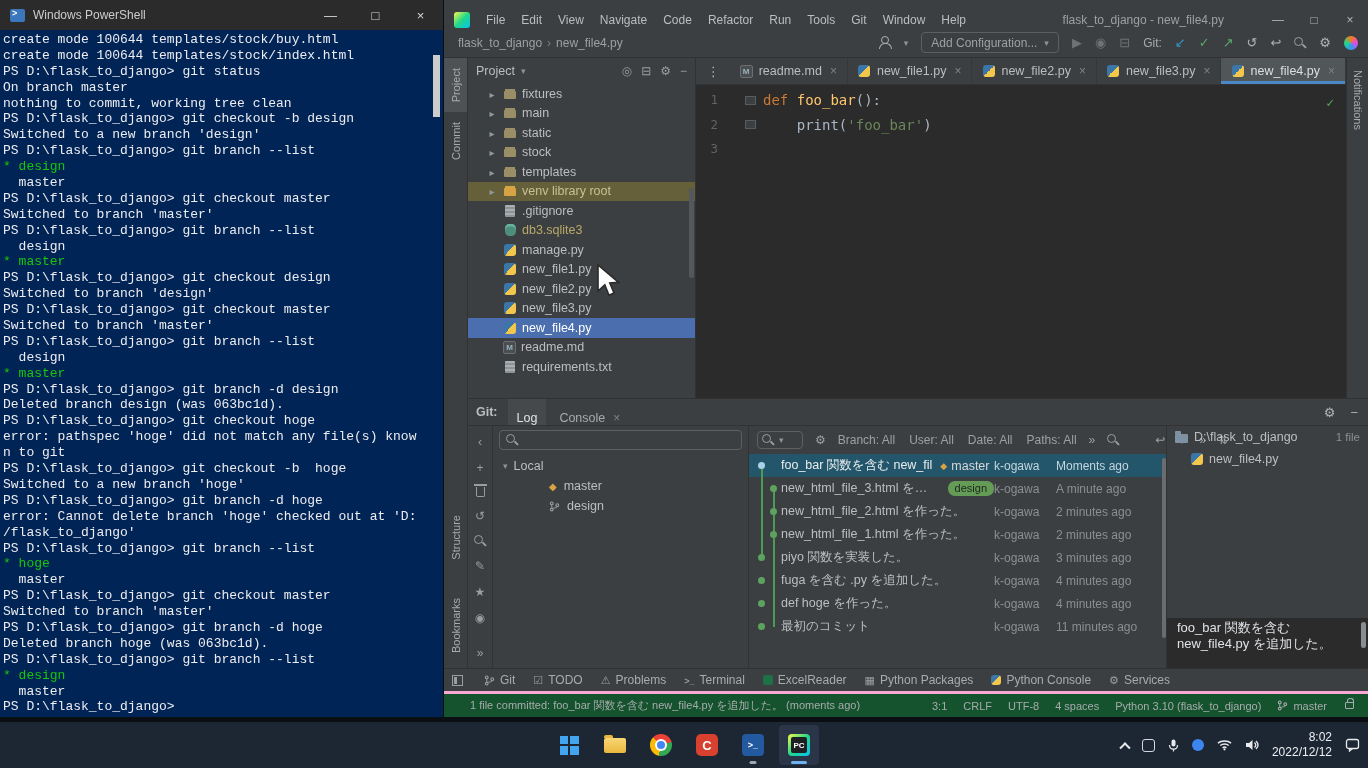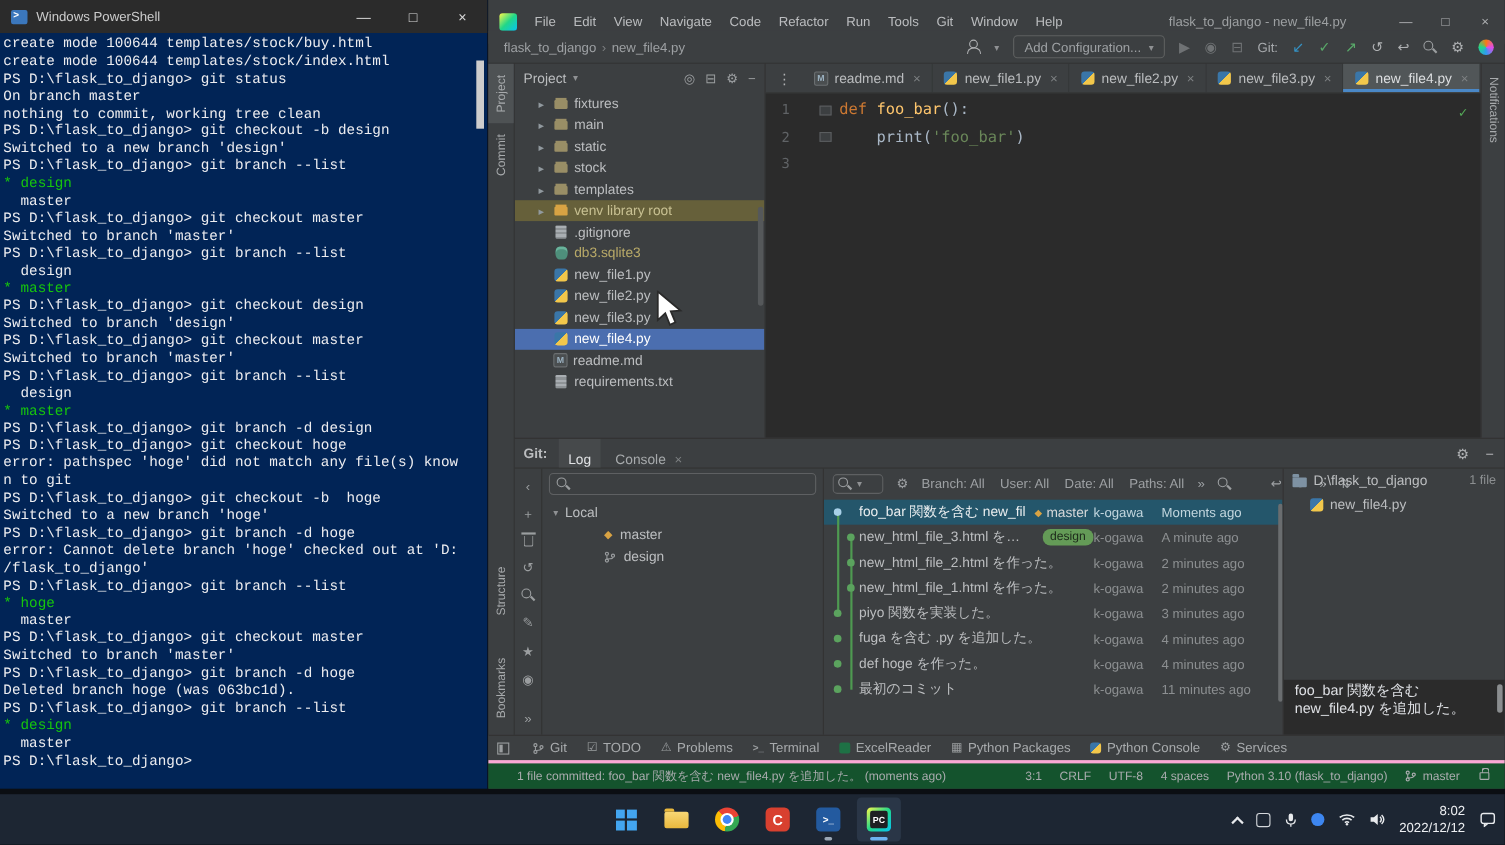--- a/index.html
+++ b/index.html
@@ -315,20 +315,21 @@
         <div class="ps-line">Switched to branch 'master'</div>
 
         <div class="ps-line">PS D:\flask_to_django&gt; git branch --list</div>
 
         <div class="ps-line">  design</div>
 
         <div class="ps-line" data-color="green">* master</div>
 
         <div class="ps-line">PS D:\flask_to_django&gt; git branch -d design</div>
 
+        <div class="ps-line">Deleted branch design (was 063bc1d).</div>
 
         <div class="ps-line">PS D:\flask_to_django&gt; git checkout hoge</div>
 
         <div class="ps-line">error: pathspec 'hoge' did not match any file(s) know</div>
 
         <div class="ps-line">n to git</div>
 
         <div class="ps-line">PS D:\flask_to_django&gt; git checkout -b  hoge</div>
 
         <div class="ps-line">Switched to a new branch 'hoge'</div>
@@ -490,20 +491,25 @@
               <span class="ticon"></span>
               <span class="tname">.gitignore</span>
             </div>
 
             <div class="tree-row" data-type="db" data-tc="gold">
               <span class="chev"></span>
               <span class="ticon"></span>
               <span class="tname">db3.sqlite3</span>
             </div>
 
+            <div class="tree-row" data-type="python">
+              <span class="chev"></span>
+              <span class="ticon"></span>
+              <span class="tname">manage.py</span>
+            </div>
 
             <div class="tree-row" data-type="python">
               <span class="chev"></span>
               <span class="ticon"></span>
               <span class="tname">new_file1.py</span>
             </div>
 
             <div class="tree-row" data-type="python">
               <span class="chev"></span>
               <span class="ticon"></span>

